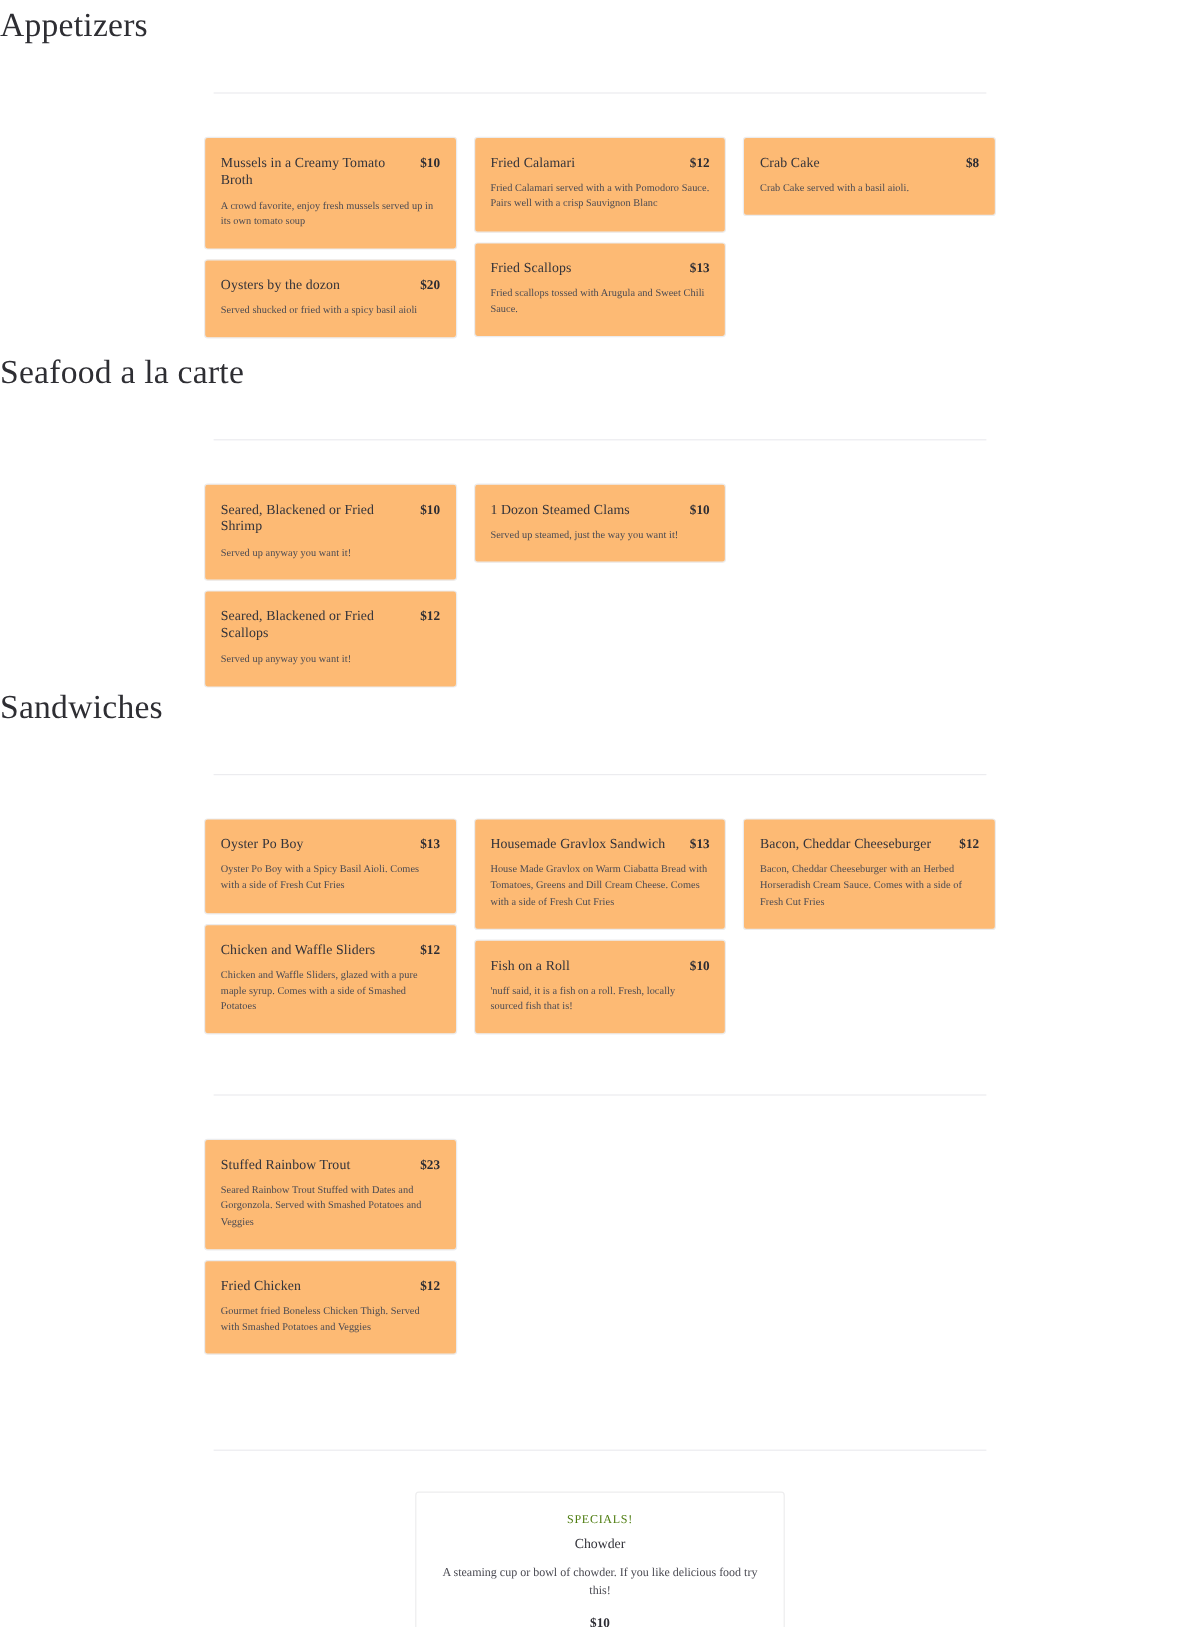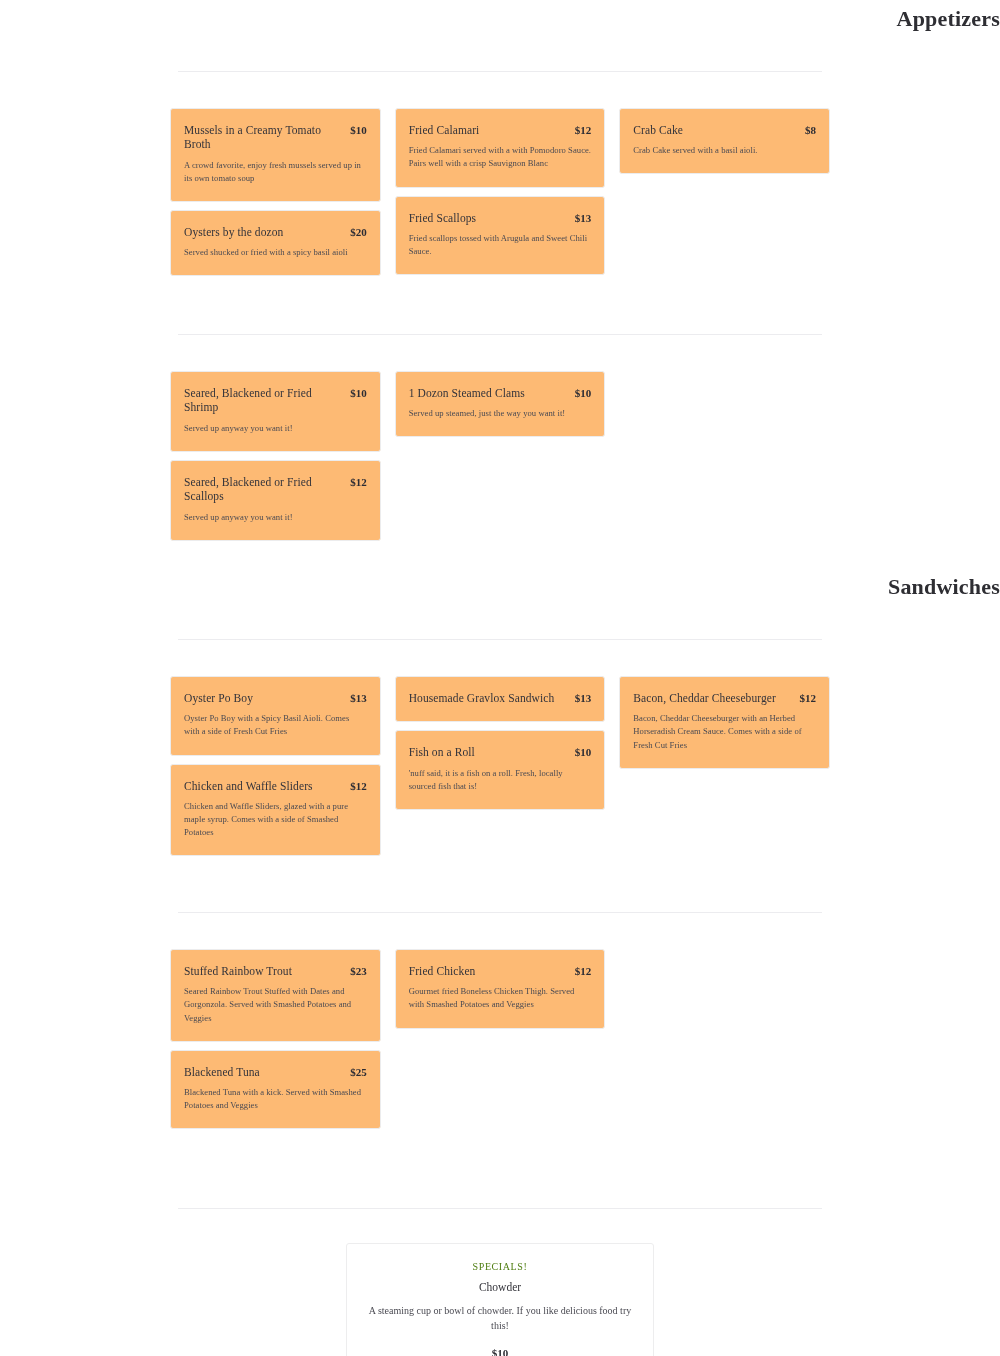--- a/index.html
+++ b/index.html
@@ -16,24 +16,24 @@
     position: relative;
     width: 1000px;
     height: 1356px;
     background: #ffffff;
   }
 
   
   .section { width: 1000px; }
 
   .section-title {
-    text-align: right;
-    font-family: "Liberation Serif", "DejaVu Serif", serif;
-    font-size: 22px;
-    font-weight: 700;
+    text-align: left;
+    font-family: "Liberation Serif", "DejaVu Serif", serif;
+    font-size: 28px;
+    font-weight: 400;
     color: #2e2e33;
     letter-spacing: 0.2px;
   }
 
   .divider {
     width: 644px;
     margin: 0 auto;
     border-top: 1px solid #ececef;
     height: 0;
   }
@@ -217,20 +217,21 @@
           <span class="card-title">Crab Cake</span>
           <span class="card-price">$8</span>
         </div>
         <div class="card-desc">Crab Cake served with a basil aioli.</div>
       </div>
 
     </div>
   </div>
 
   <div class="section sec-seafood">
+    <div class="section-title">Seafood a la carte</div>
     <div class="divider"></div>
     <div class="cards">
 
       <div class="card">
         <div class="card-head">
           <span class="card-title">Seared, Blackened or Fried Shrimp</span>
           <span class="card-price">$10</span>
         </div>
         <div class="card-desc">Served up anyway you want it!</div>
       </div>
@@ -273,20 +274,21 @@
           <span class="card-price">$12</span>
         </div>
         <div class="card-desc">Chicken and Waffle Sliders, glazed with a pure maple syrup. Comes with a side of Smashed Potatoes</div>
       </div>
 
       <div class="card">
         <div class="card-head">
           <span class="card-title">Housemade Gravlox Sandwich</span>
           <span class="card-price">$13</span>
         </div>
+        <div class="card-desc">House Made Gravlox on Warm Ciabatta Bread with Tomatoes, Greens and Dill Cream Cheese. Comes with a side of Fresh Cut Fries</div>
       </div>
 
       <div class="card">
         <div class="card-head">
           <span class="card-title">Fish on a Roll</span>
           <span class="card-price">$10</span>
         </div>
         <div class="card-desc">'nuff said, it is a fish on a roll. Fresh, locally sourced fish that is!</div>
       </div>
 
@@ -306,27 +308,20 @@
     <div class="cards">
 
       <div class="card">
         <div class="card-head">
           <span class="card-title">Stuffed Rainbow Trout</span>
           <span class="card-price">$23</span>
         </div>
         <div class="card-desc">Seared Rainbow Trout Stuffed with Dates and Gorgonzola. Served with Smashed Potatoes and Veggies</div>
       </div>
 
-      <div class="card">
-        <div class="card-head">
-          <span class="card-title">Blackened Tuna</span>
-          <span class="card-price">$25</span>
-        </div>
-        <div class="card-desc">Blackened Tuna with a kick. Served with Smashed Potatoes and Veggies</div>
-      </div>
 
       <div class="card">
         <div class="card-head">
           <span class="card-title">Fried Chicken</span>
           <span class="card-price">$12</span>
         </div>
         <div class="card-desc">Gourmet fried Boneless Chicken Thigh. Served with Smashed Potatoes and Veggies</div>
       </div>
 
     </div>

